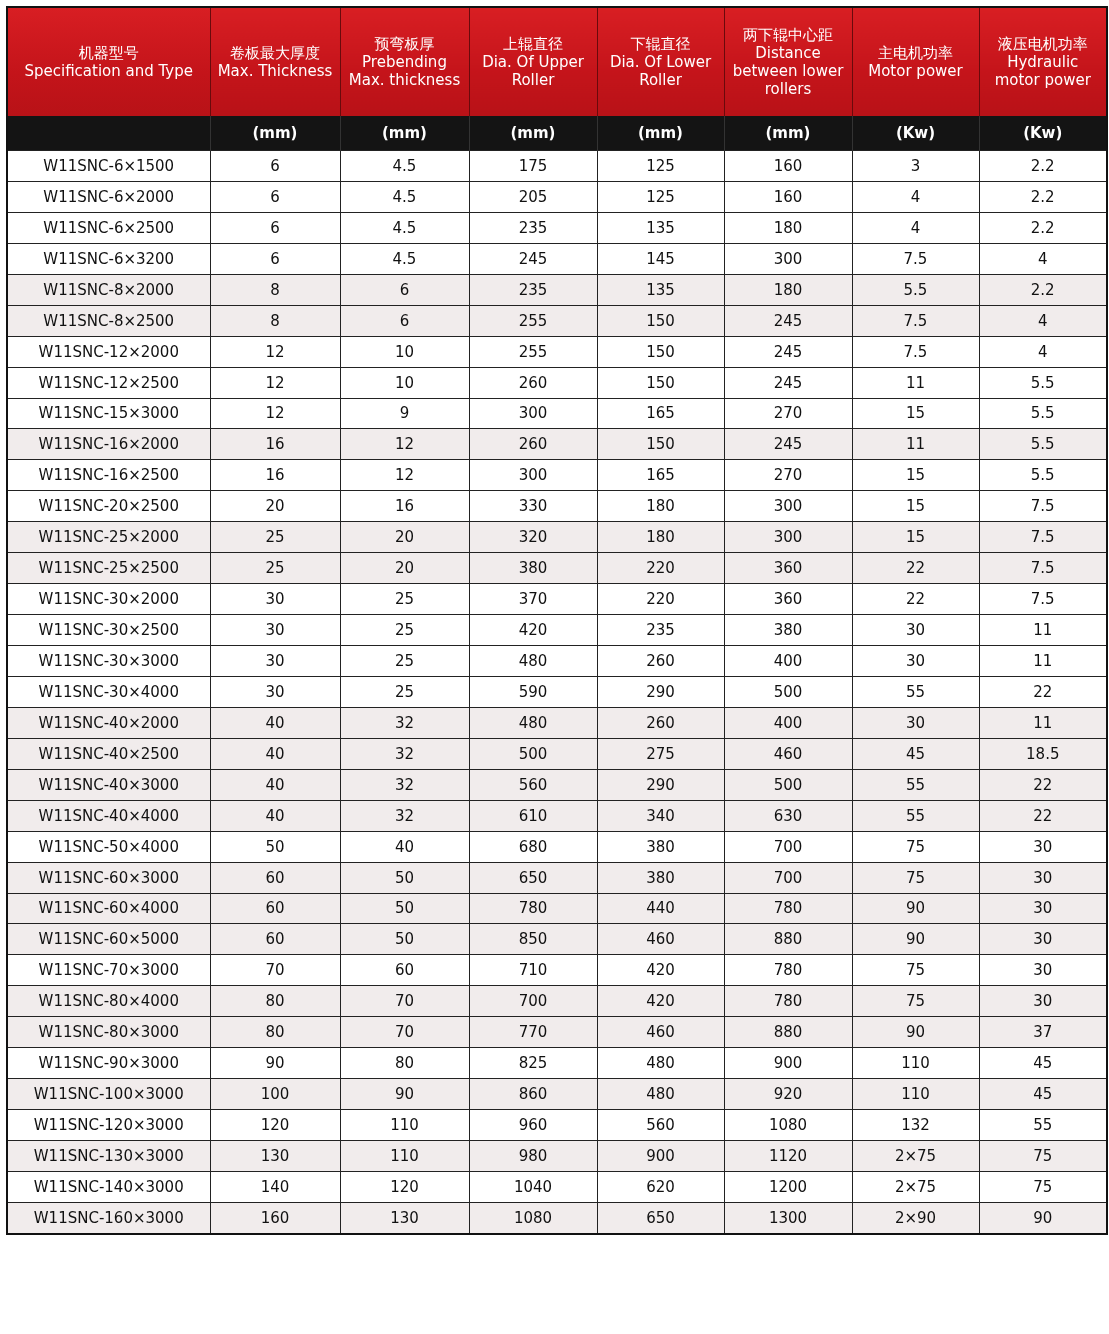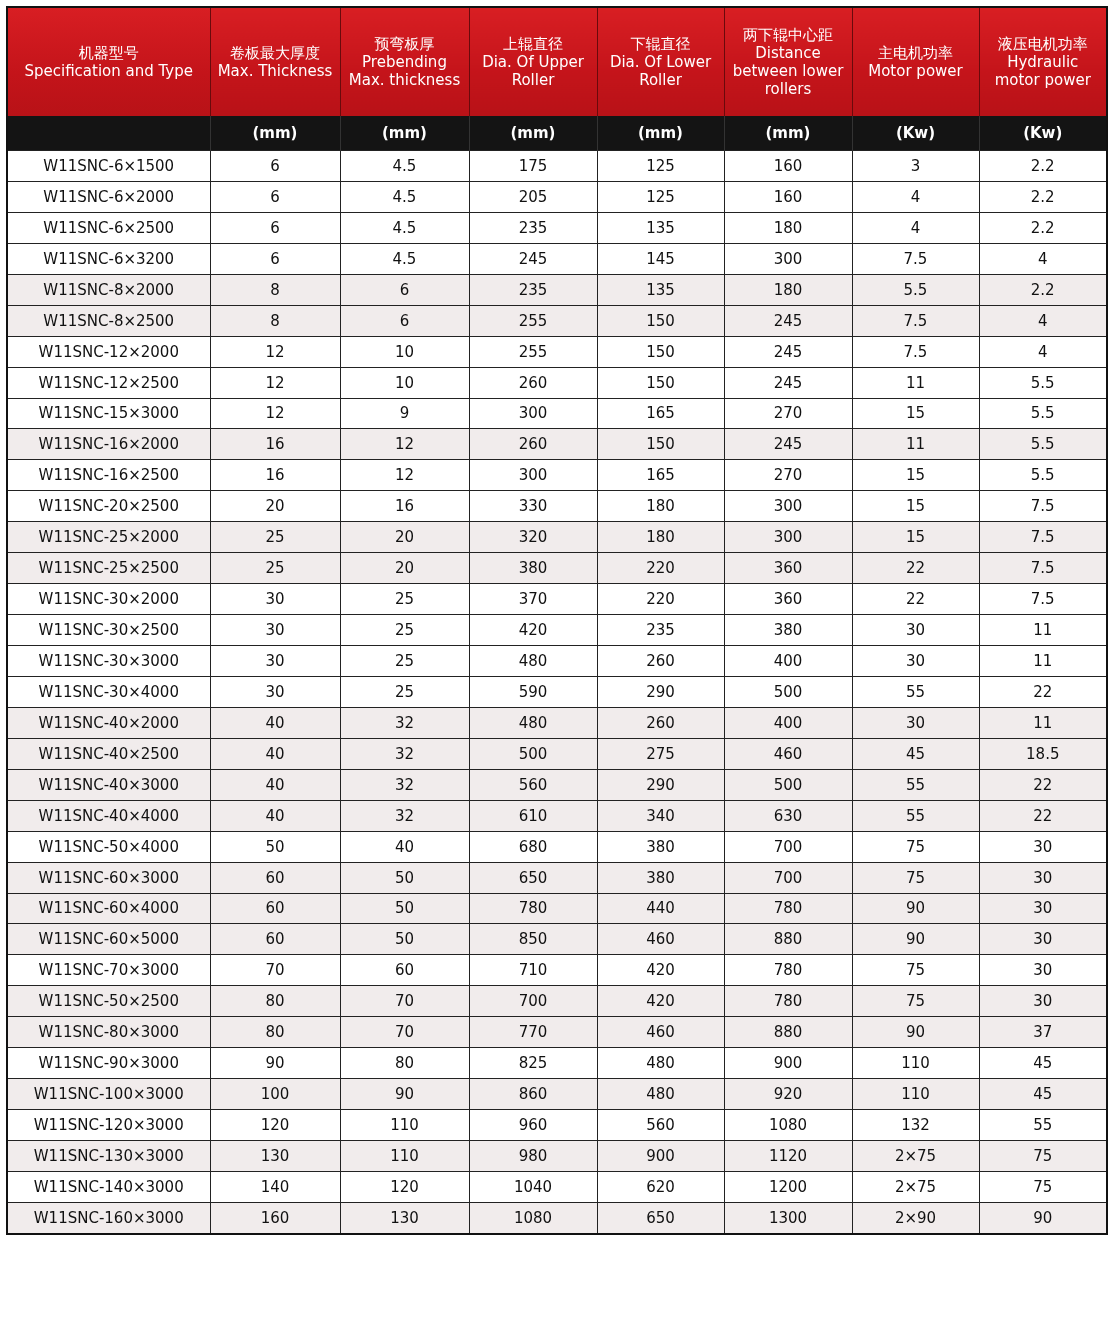--- a/index.html
+++ b/index.html
@@ -355,21 +355,21 @@
           <td>W11SNC-70×3000</td>
           <td>70</td>
           <td>60</td>
           <td>710</td>
           <td>420</td>
           <td>780</td>
           <td>75</td>
           <td>30</td>
         </tr>
         <tr class="shade">
-          <td>W11SNC-50×2500</td>
+          <td>W11SNC-80×4000</td>
           <td>80</td>
           <td>70</td>
           <td>700</td>
           <td>420</td>
           <td>780</td>
           <td>75</td>
           <td>30</td>
         </tr>
         <tr class="shade">
           <td>W11SNC-80×3000</td>

